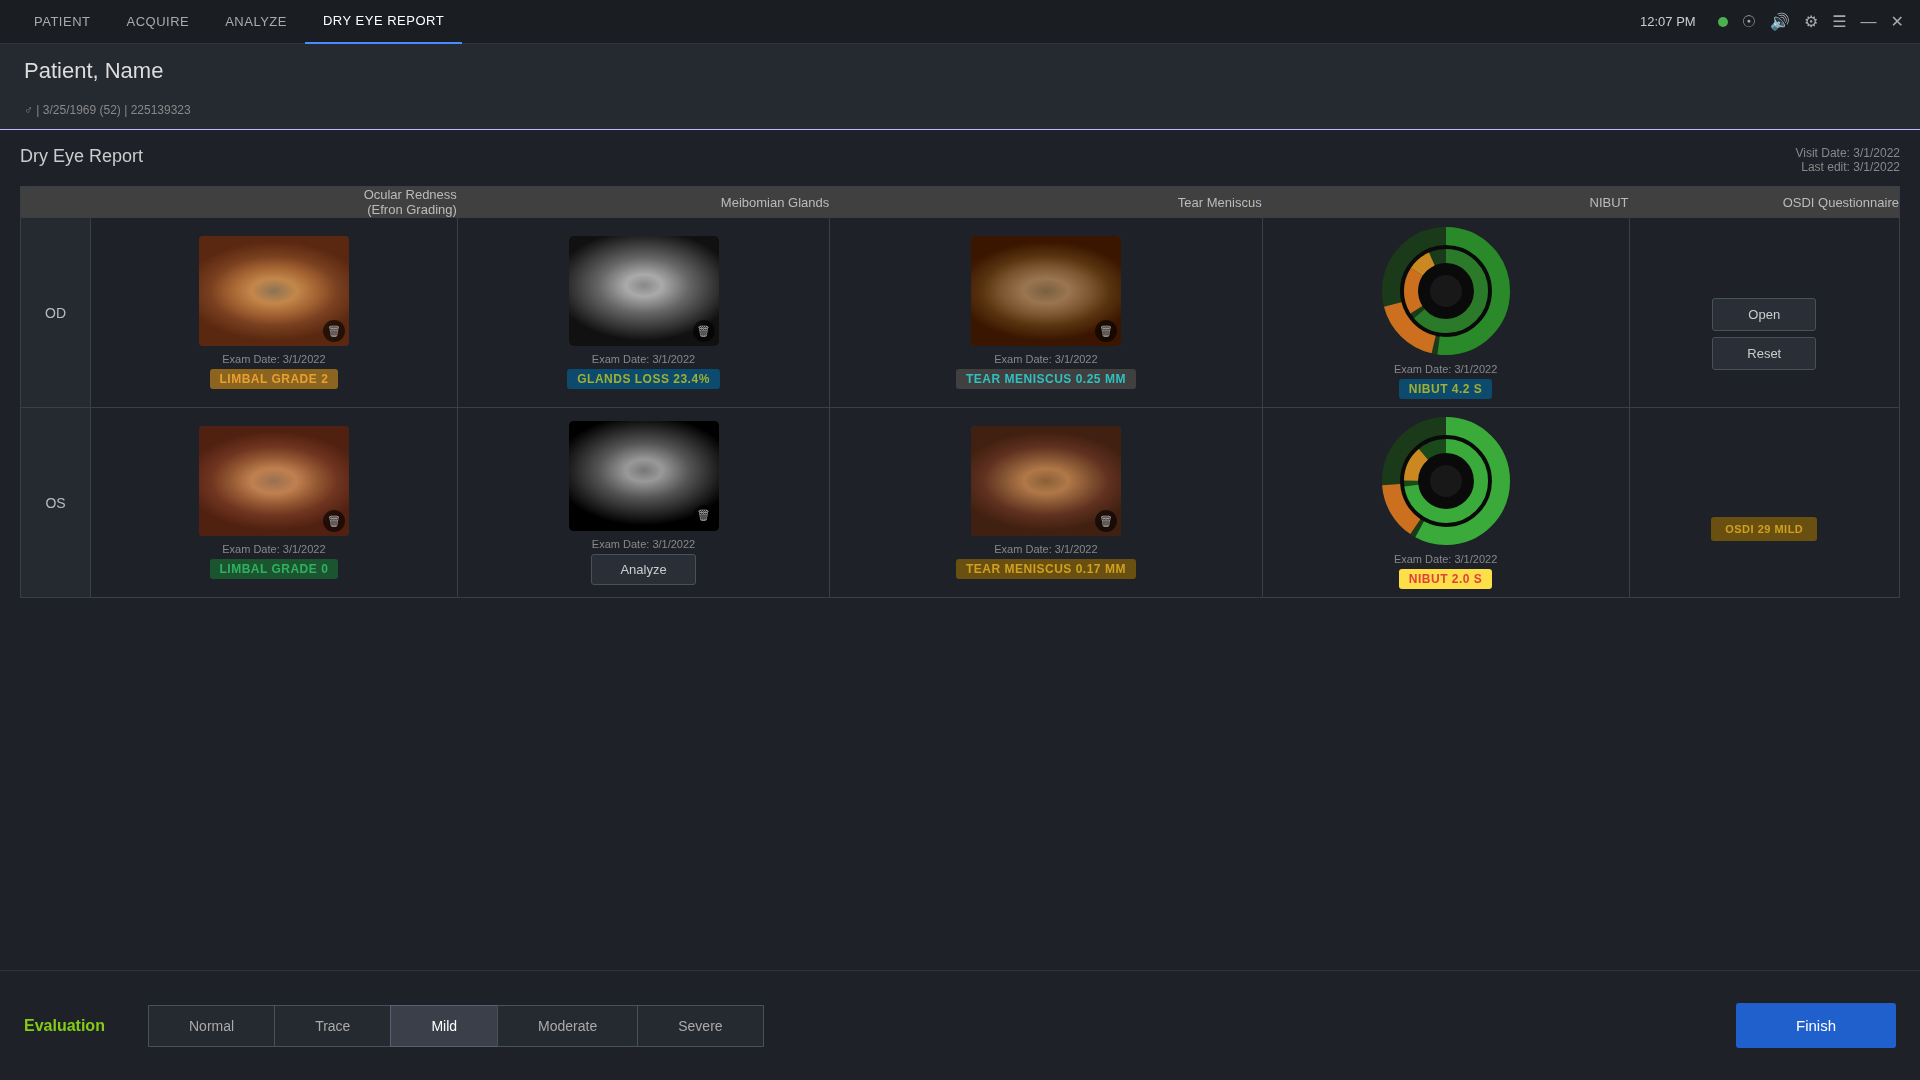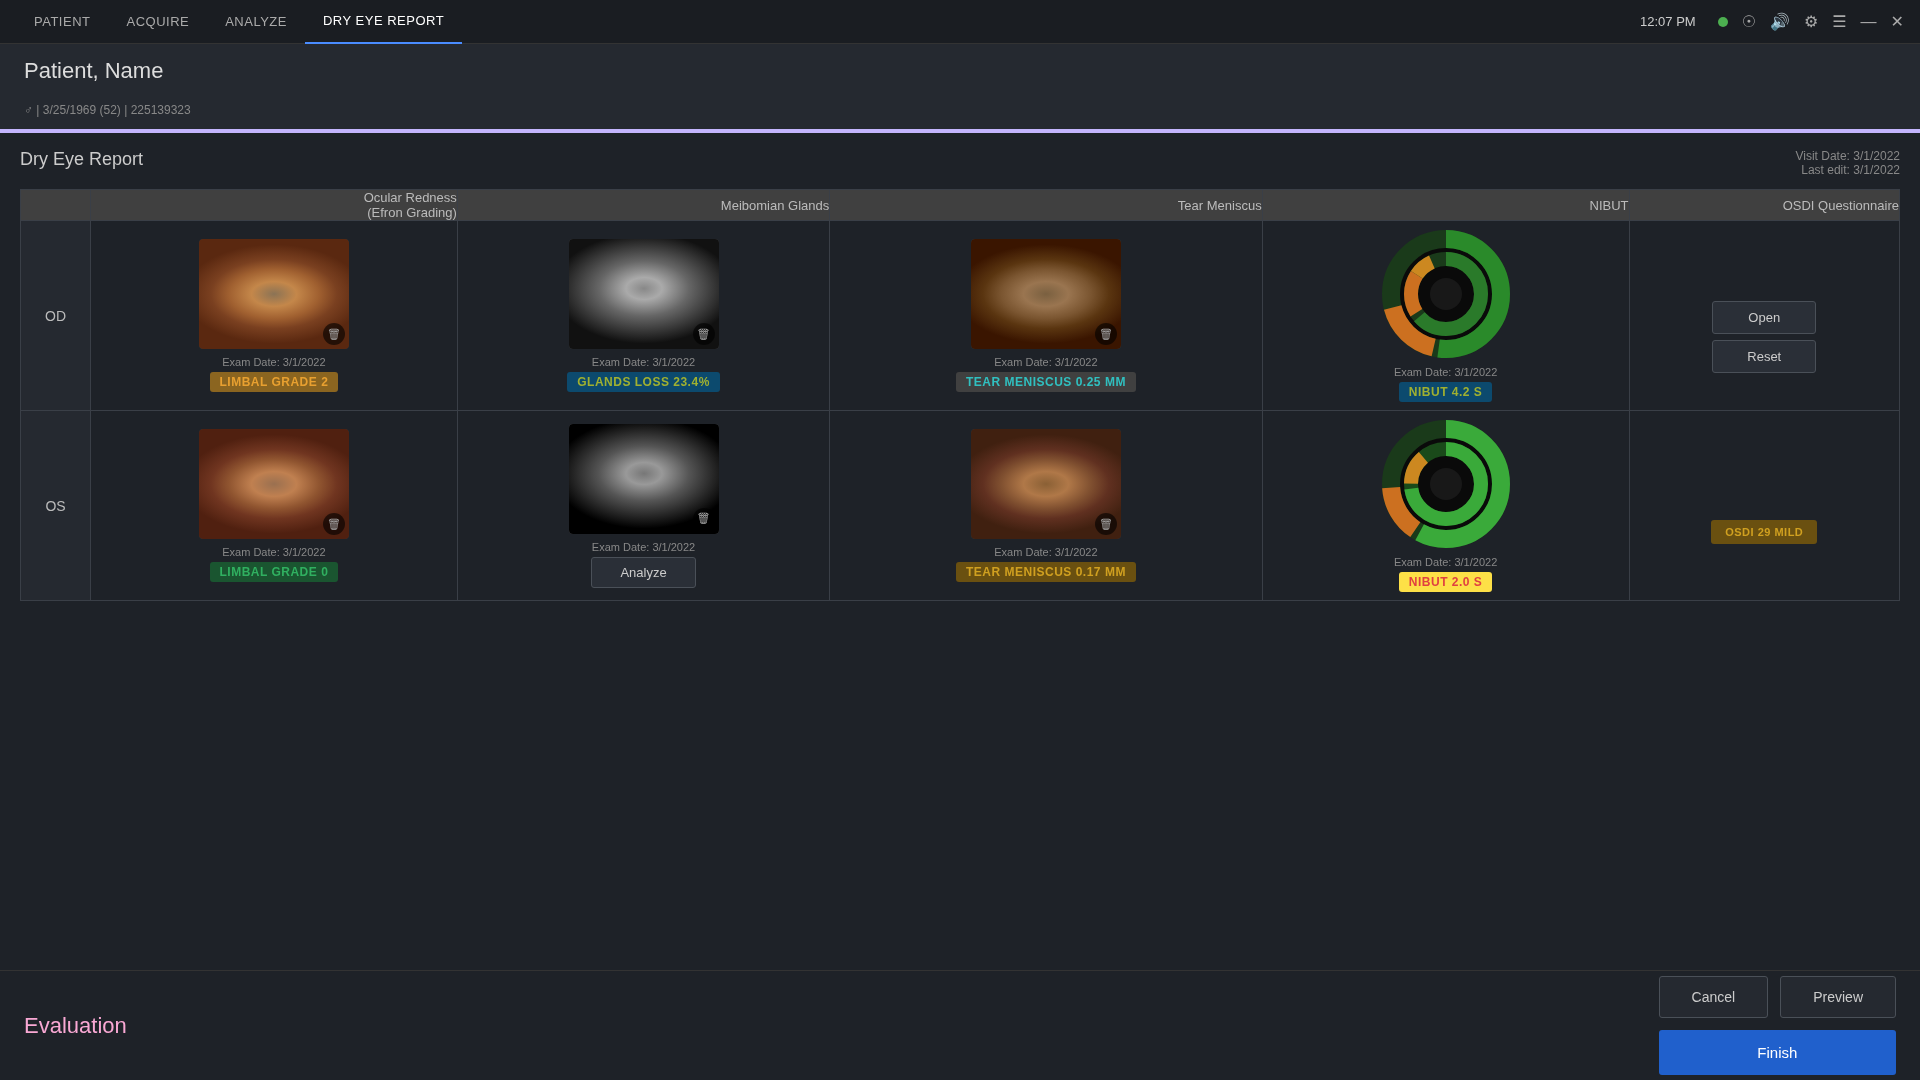--- a/index.html
+++ b/index.html
@@ -49,21 +49,21 @@
       width: 10px; height: 10px;
       border-radius: 50%;
       background: #4caf50;
       display: inline-block;
     }
 
     
     .patient-header {
       background: #252930;
       padding: 14px 24px 12px;
-      border-bottom: 4px solid #c4b5fd;
+      border-bottom: 1px solid #c4b5fd;
     }
     .patient-name {
       font-size: 22px;
       color: #ddd;
       font-weight: 300;
     }
     .patient-info {
       font-size: 12px;
       color: #888;
       margin-top: 19px;
@@ -236,23 +236,23 @@
       left: 0;
       right: 0;
       height: 110px;
       background: #1e2228;
       border-top: 1px solid #333;
       display: flex;
       align-items: center;
       padding: 0 24px;
     }
     .evaluation-label {
-      font-size: 22px;
-      color: #f9a8d4;
-      font-weight: 400;
+      font-size: 16px;
+      color: #84cc16;
+      font-weight: 700;
       margin-right: 24px;
       min-width: 100px;
     }
     .eval-buttons {
       display: flex;
       gap: 0;
     }
     .eval-btn {
       padding: 12px 40px;
       font-size: 14px;
@@ -506,21 +506,24 @@
             <span class="badge badge-gold" style="font-size:11px; padding: 6px 14px;">OSDI 29 MILD</span>
           </div>
         </td>
       </tr>
     </tbody>
   </table>
 </div>
 
 <div class="footer">
   <div class="evaluation-label">Evaluation</div>
+  <div class="eval-buttons">
+    <button class="eval-btn">Normal</button>
+    <button class="eval-btn">Trace</button>
+    <button class="eval-btn active">Mild</button>
+    <button class="eval-btn">Moderate</button>
+    <button class="eval-btn">Severe</button>
+  </div>
   <div class="footer-spacer"></div>
   <div class="footer-right">
-    <div class="footer-actions">
-      <button class="btn-cancel">Cancel</button>
-      <button class="btn-preview">Preview</button>
-    </div>
     <button class="btn-finish">Finish</button>
   </div>
 </div>
 
 </body></html>

